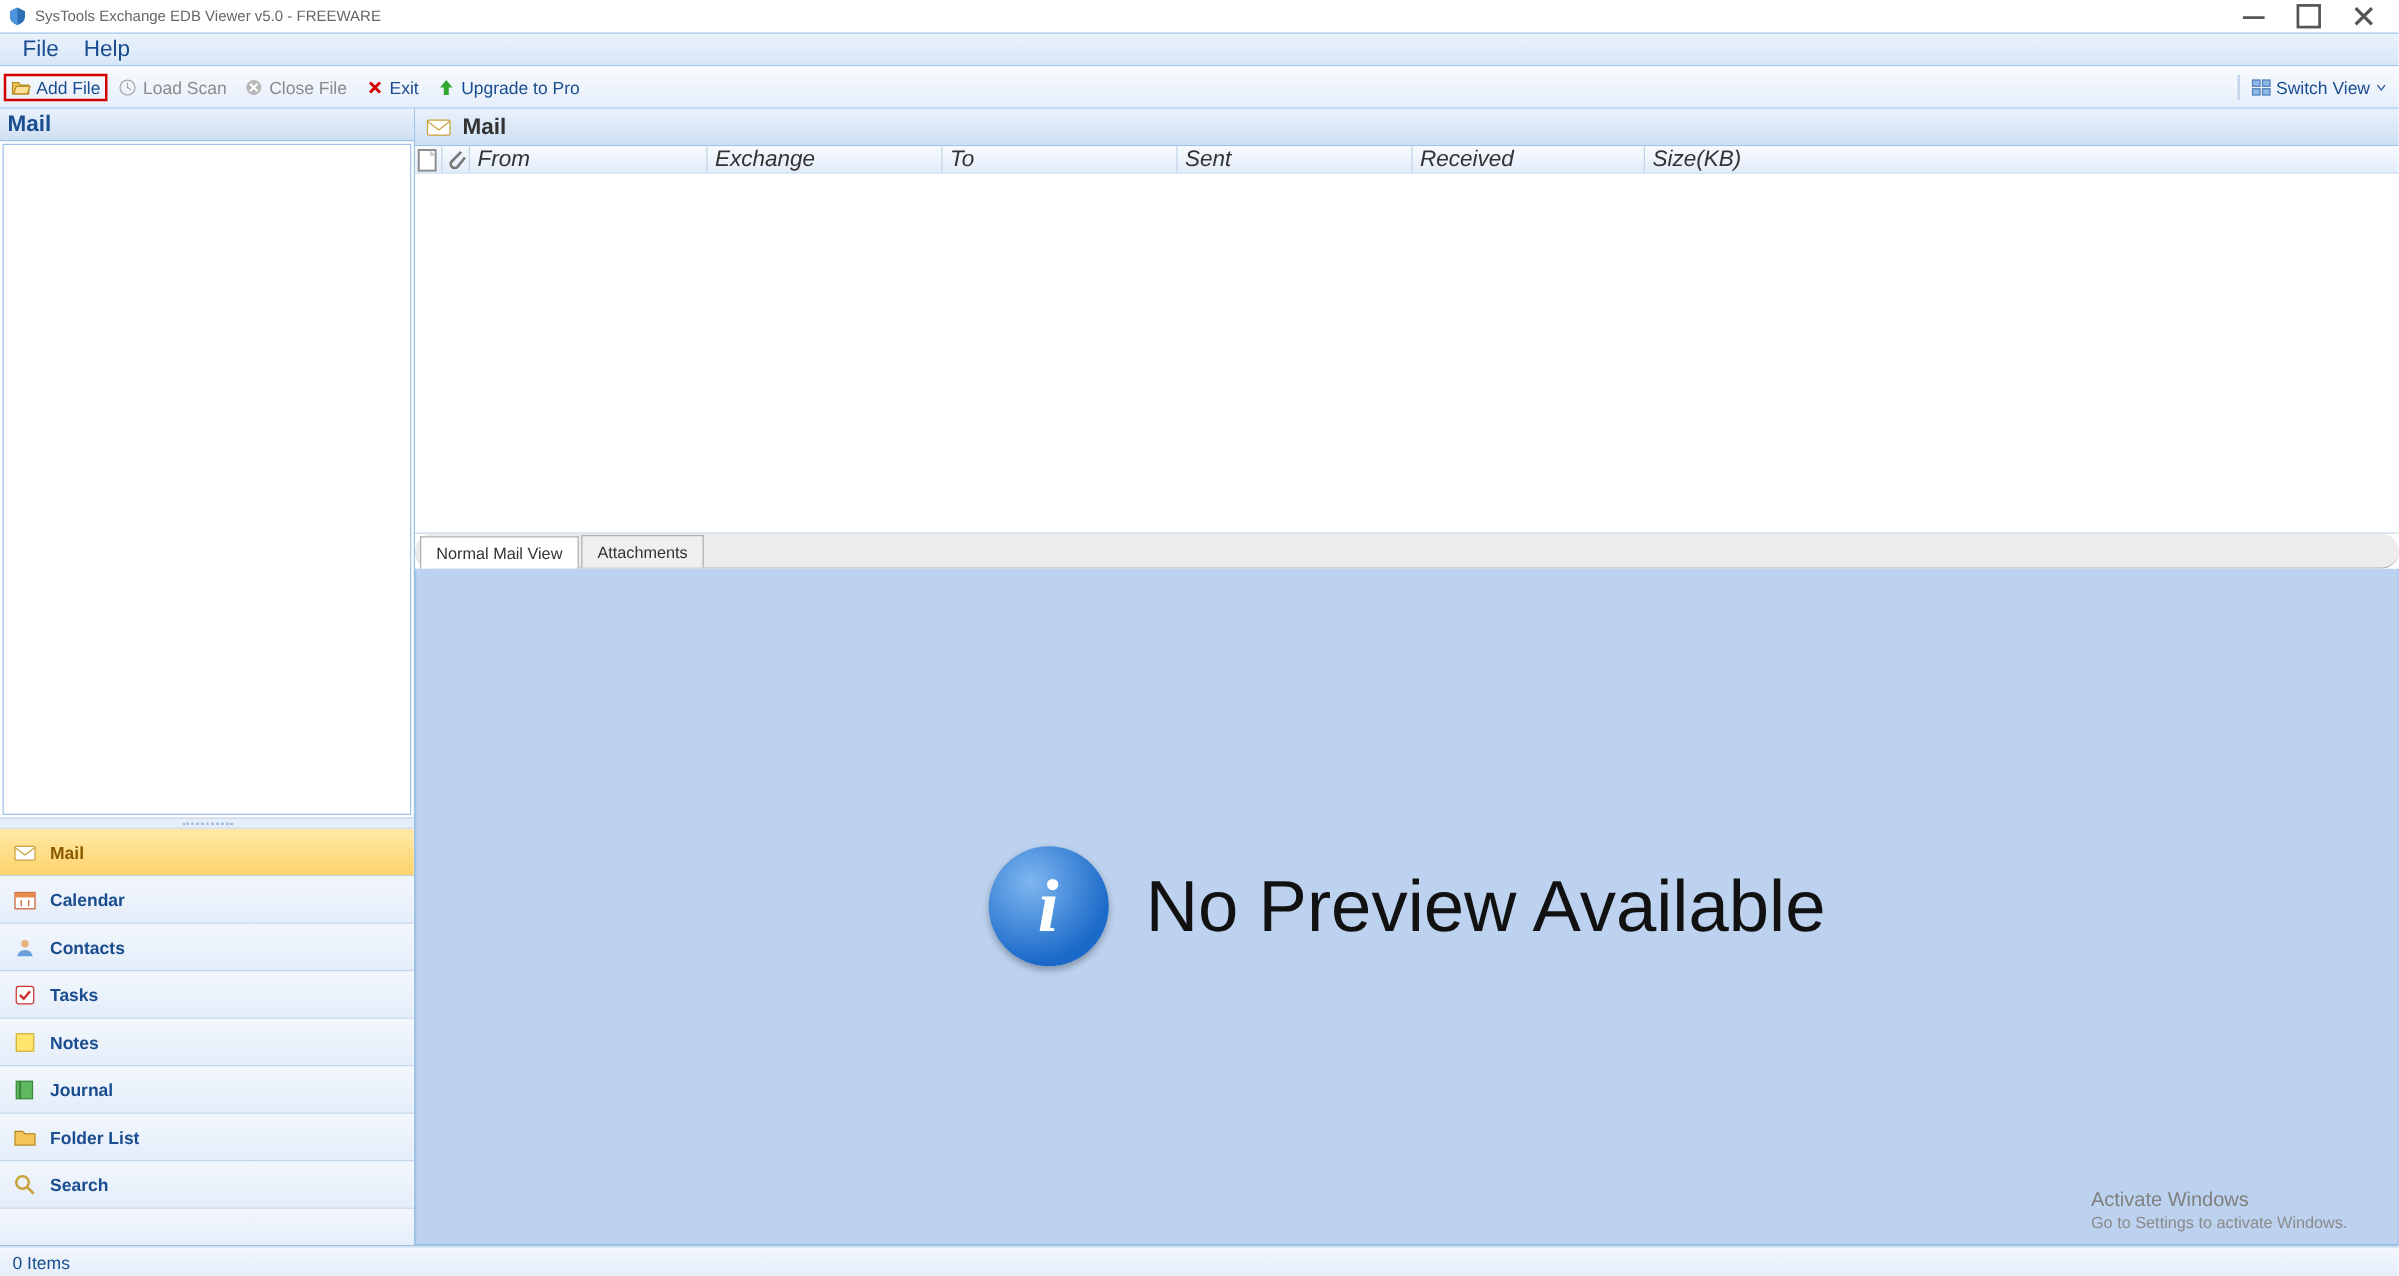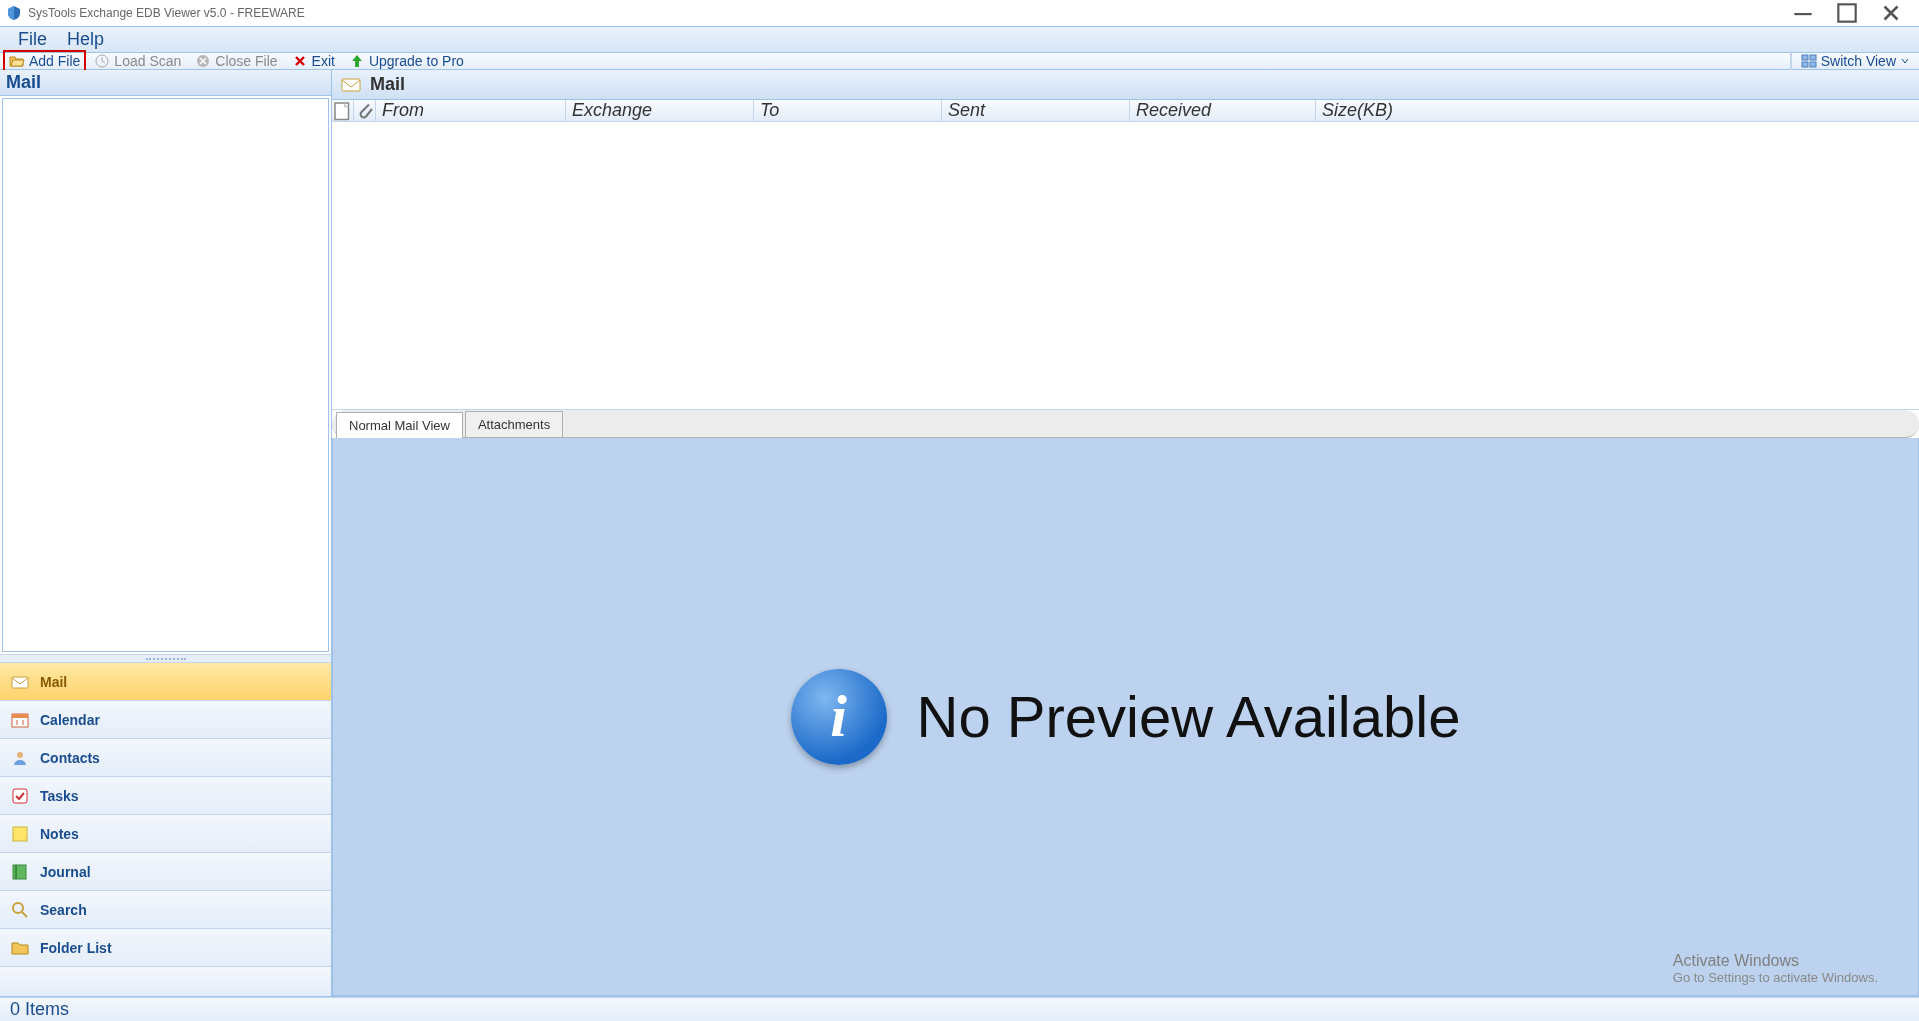--- a/index.html
+++ b/index.html
@@ -42,21 +42,21 @@
 }
 .menubar .mi {
   padding: 3px 10px;
   color: #1a4d8f;
   cursor: pointer;
   font-size: 18px;
 }
 
 
 .toolbar {
-  height: 17px;
+  height: 34px;
   background: linear-gradient(#f9fbfe, #e5eefb);
   border-bottom: 1px solid #9fc2e7;
   display: flex;
   align-items: center;
   padding: 0 2px;
 }
 .toolbar .tbtn {
   display: flex;
   align-items: center;
   padding: 3px 6px;
@@ -250,21 +250,21 @@
 
 
 .statusbar {
   height: 24px;
   background: linear-gradient(#f3f7fd, #e4edf9);
   border-top: 1px solid #c3d5ea;
   padding: 0 10px;
   display: flex;
   align-items: center;
   color: #1a4d8f;
-  font-size: 18px;
+  font-size: 14px;
 }
 
 
 svg { width: 100%; height: 100%; }
 </style>
 </head>
 <body>
 
 <div class="titlebar">
   <span class="app-icon">
@@ -422,33 +422,33 @@
             <svg viewBox="0 0 20 20">
               <rect x="3" y="3" width="13" height="14" fill="#5fb85f" stroke="#3a8a3a"></rect>
               <rect x="5" y="3" width="2" height="14" fill="#3a8a3a"></rect>
             </svg>
           </span>
         <span>Journal</span>
       </div>
       <div class="navitem">
         <span class="nic">
             <svg viewBox="0 0 20 20">
+              <path d="M2 5h6l2 2h8v9H2z" fill="#f3c457" stroke="#b78a1e"></path>
+            </svg>
+          </span>
+        <span>Folder List</span>
+      </div>
+      <div class="navitem">
+        <span class="nic">
+            <svg viewBox="0 0 20 20">
               <circle cx="8" cy="8" r="5" fill="none" stroke="#c9a23a" stroke-width="2"></circle>
               <path d="M12 12 L17 17" stroke="#c9a23a" stroke-width="2"></path>
             </svg>
           </span>
         <span>Search</span>
-      </div>
-      <div class="navitem">
-        <span class="nic">
-            <svg viewBox="0 0 20 20">
-              <path d="M2 5h6l2 2h8v9H2z" fill="#f3c457" stroke="#b78a1e"></path>
-            </svg>
-          </span>
-        <span>Folder List</span>
       </div>
     </div>
     <div class="navfooter"></div>
   </div>
 
   <div class="right">
     <div class="hdr">
       <span class="mic">
           <svg viewBox="0 0 22 22">
             <rect x="2" y="5" width="18" height="12" rx="1" fill="#fff" stroke="#c9a23a"></rect>

